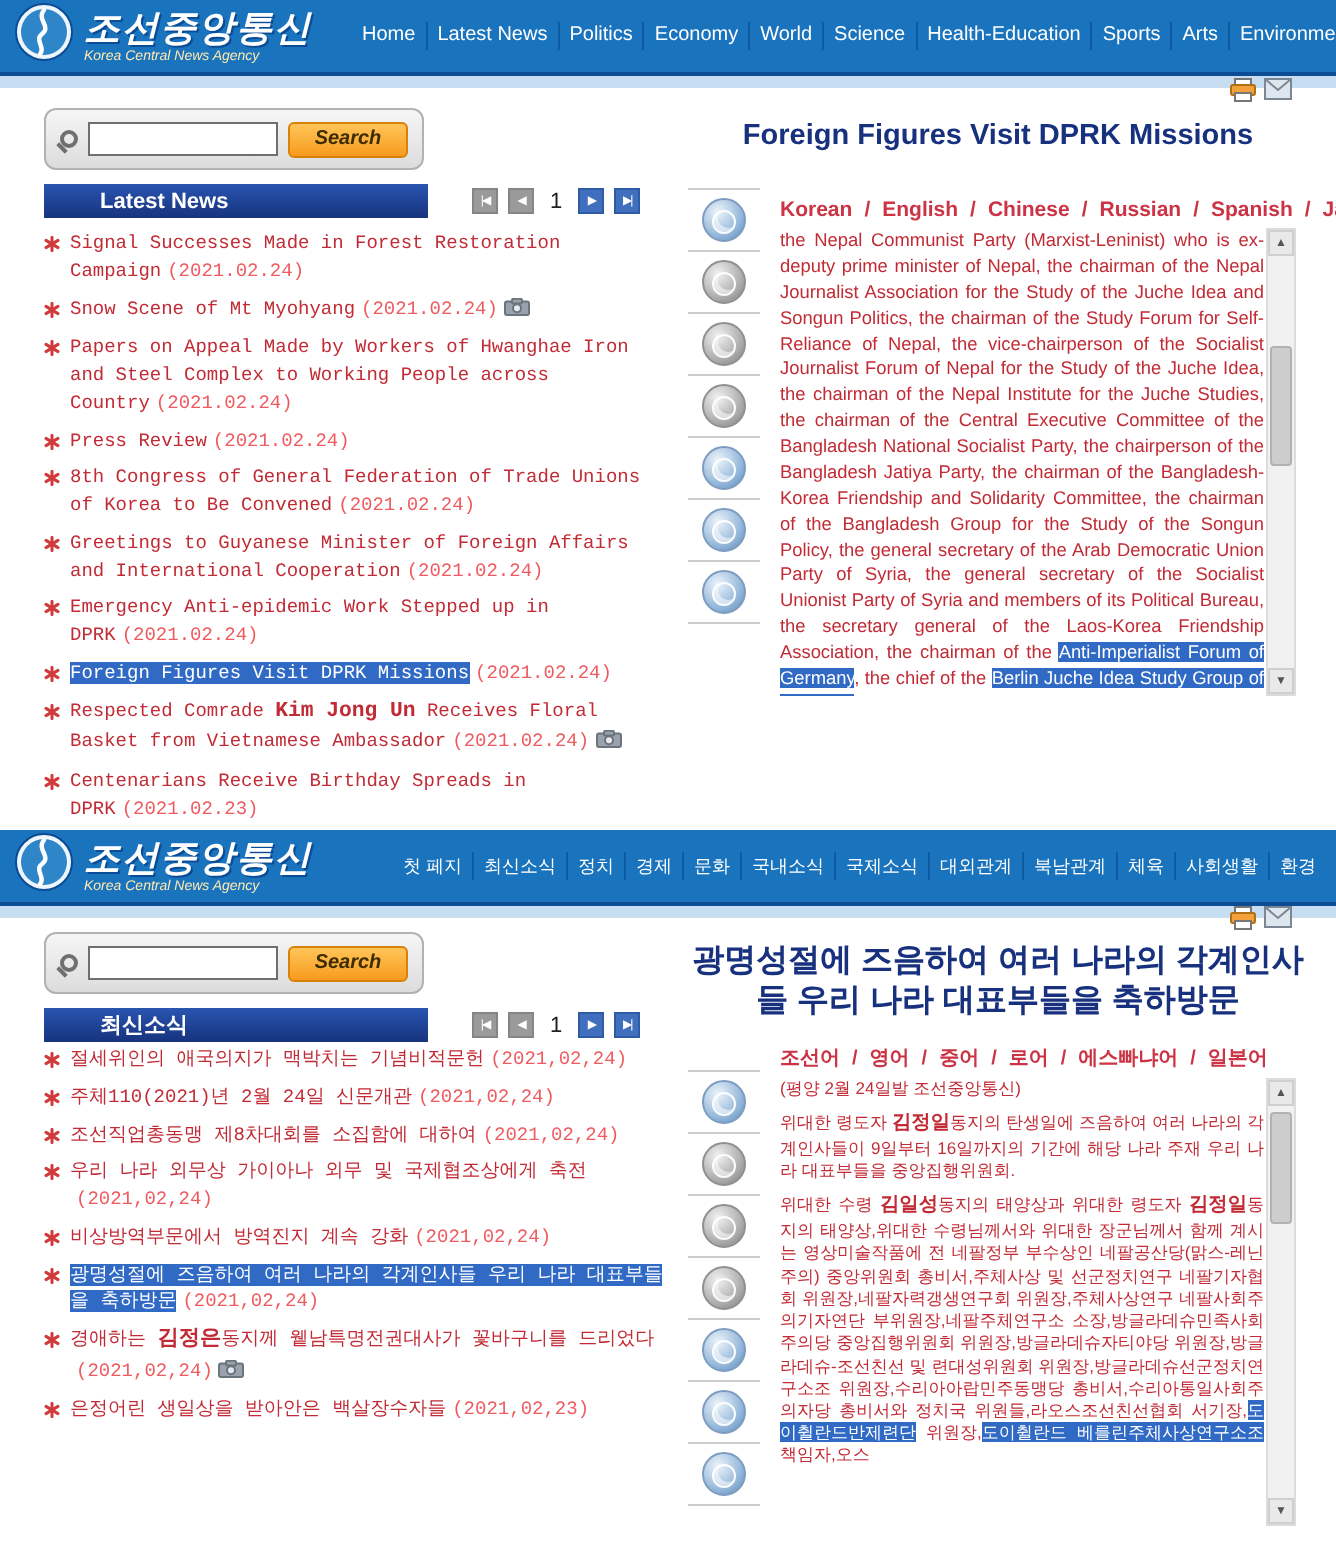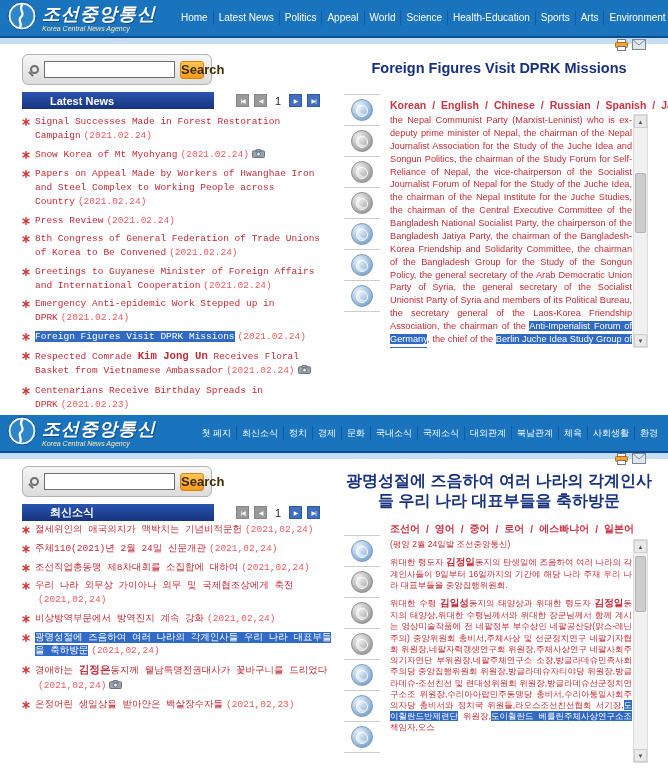--- a/index.html
+++ b/index.html
@@ -29,21 +29,21 @@
   .sec-ko .tools{top:38px;}
   .tool{cursor:pointer;display:inline-flex;}
 
   
   .search-wrap{position:absolute;left:22px;width:190px;height:31px;background:linear-gradient(#f6f6f6,#dcdcdc);border:1px solid #b2b2b2;border-radius:6px;display:flex;align-items:center;gap:5px;padding:0 7px;}
   .sec-en .search-wrap{top:54px;}
   .sec-ko .search-wrap{top:51px;}
   .mag{position:relative;width:9px;height:9px;border:2px solid #6f6f6f;border-radius:50%;flex:0 0 auto;}
   .mag::after{content:"";position:absolute;left:-4px;bottom:-3px;width:6px;height:2px;background:#6f6f6f;transform:rotate(45deg);}
   .search-input{flex:1;height:17px;border:1px solid #6f6f6f;font-size:10px;padding:0 3px;min-width:0;background:#fff;}
-  .search-btn{flex:0 0 auto;width:24px;height:18px;background:linear-gradient(#ffc558,#f79b1d);border:1px solid #d9820a;border-radius:3px;color:#3d2c00;font-size:13px;font-weight:bold;cursor:pointer;font-family:inherit;}
+  .search-btn{flex:0 0 auto;width:60px;height:18px;background:linear-gradient(#ffc558,#f79b1d);border:1px solid #d9820a;border-radius:3px;color:#3d2c00;font-size:10px;font-weight:bold;cursor:pointer;font-family:inherit;font-style:italic;}
 
   
   .newsbar{position:absolute;left:22px;width:192px;height:17px;background:linear-gradient(#2a55b0,#16337e);color:#fff;display:flex;align-items:center;padding-left:28px;font-weight:bold;font-size:11px;}
   .sec-en .newsbar{top:92px;}
   .sec-ko .newsbar{top:89px;}
   .pager{position:absolute;display:flex;align-items:center;gap:5px;}
   .sec-en .pager{left:236px;top:94px;}
   .sec-ko .pager{left:236px;top:91px;}
   .pg{width:13px;height:13px;display:inline-flex;align-items:center;justify-content:center;font-size:6px;color:#fff;cursor:pointer;letter-spacing:-1px;}
   .pg.grey{background:#9a9a9a;border:1px solid #858585;}
@@ -123,21 +123,21 @@
         </span>
         <span class="logo-text">
           <span class="t1">조선중앙통신</span>
           <span class="t2">Korea Central News Agency</span>
         </span>
       </div>
       <nav class="nav">
           <span class="nav-item">Home</span>
           <span class="nav-item">Latest News</span>
           <span class="nav-item">Politics</span>
-          <span class="nav-item">Appeal</span>
+          <span class="nav-item">Economy</span>
           <span class="nav-item">World</span>
           <span class="nav-item">Science</span>
           <span class="nav-item">Health-Education</span>
           <span class="nav-item">Sports</span>
           <span class="nav-item">Arts</span>
           <span class="nav-item">Environment</span>
         </nav>
     </header>
     <div class="strip"></div>
 
@@ -181,21 +181,21 @@
                 <line x1="1" y1="2.2" x2="7" y2="5.8"></line>
                 <line x1="7" y1="2.2" x2="1" y2="5.8"></line>
               </g>
             </svg></span><span class="seg">Signal Successes Made in Forest Restoration Campaign</span><span class="news-date">(2021.02.24)</span></div>
         <div class="news-item"><span class="bullet"><svg width="8" height="8" viewBox="0 0 8 8">
               <g stroke="#d03a3a" stroke-width="1.5" stroke-linecap="round">
                 <line x1="4" y1="0.7" x2="4" y2="7.3"></line>
                 <line x1="1" y1="2.2" x2="7" y2="5.8"></line>
                 <line x1="7" y1="2.2" x2="1" y2="5.8"></line>
               </g>
-            </svg></span><span class="seg">Snow Korea of Mt Myohyang</span><span class="news-date">(2021.02.24)</span><span class="cam"><svg width="13" height="9" viewBox="0 0 13 9">
+            </svg></span><span class="seg">Snow Scene of Mt Myohyang</span><span class="news-date">(2021.02.24)</span><span class="cam"><svg width="13" height="9" viewBox="0 0 13 9">
               <rect x="0.5" y="1.8" width="12" height="6.7" rx="1" fill="#9aa3ad" stroke="#6b737c"></rect>
               <rect x="4" y="0.4" width="5" height="2.4" rx="0.8" fill="#9aa3ad" stroke="#6b737c"></rect>
               <circle cx="6.5" cy="5.1" r="2" fill="#e6ebf0" stroke="#6b737c"></circle>
             </svg></span></div>
         <div class="news-item"><span class="bullet"><svg width="8" height="8" viewBox="0 0 8 8">
               <g stroke="#d03a3a" stroke-width="1.5" stroke-linecap="round">
                 <line x1="4" y1="0.7" x2="4" y2="7.3"></line>
                 <line x1="1" y1="2.2" x2="7" y2="5.8"></line>
                 <line x1="7" y1="2.2" x2="1" y2="5.8"></line>
               </g>

